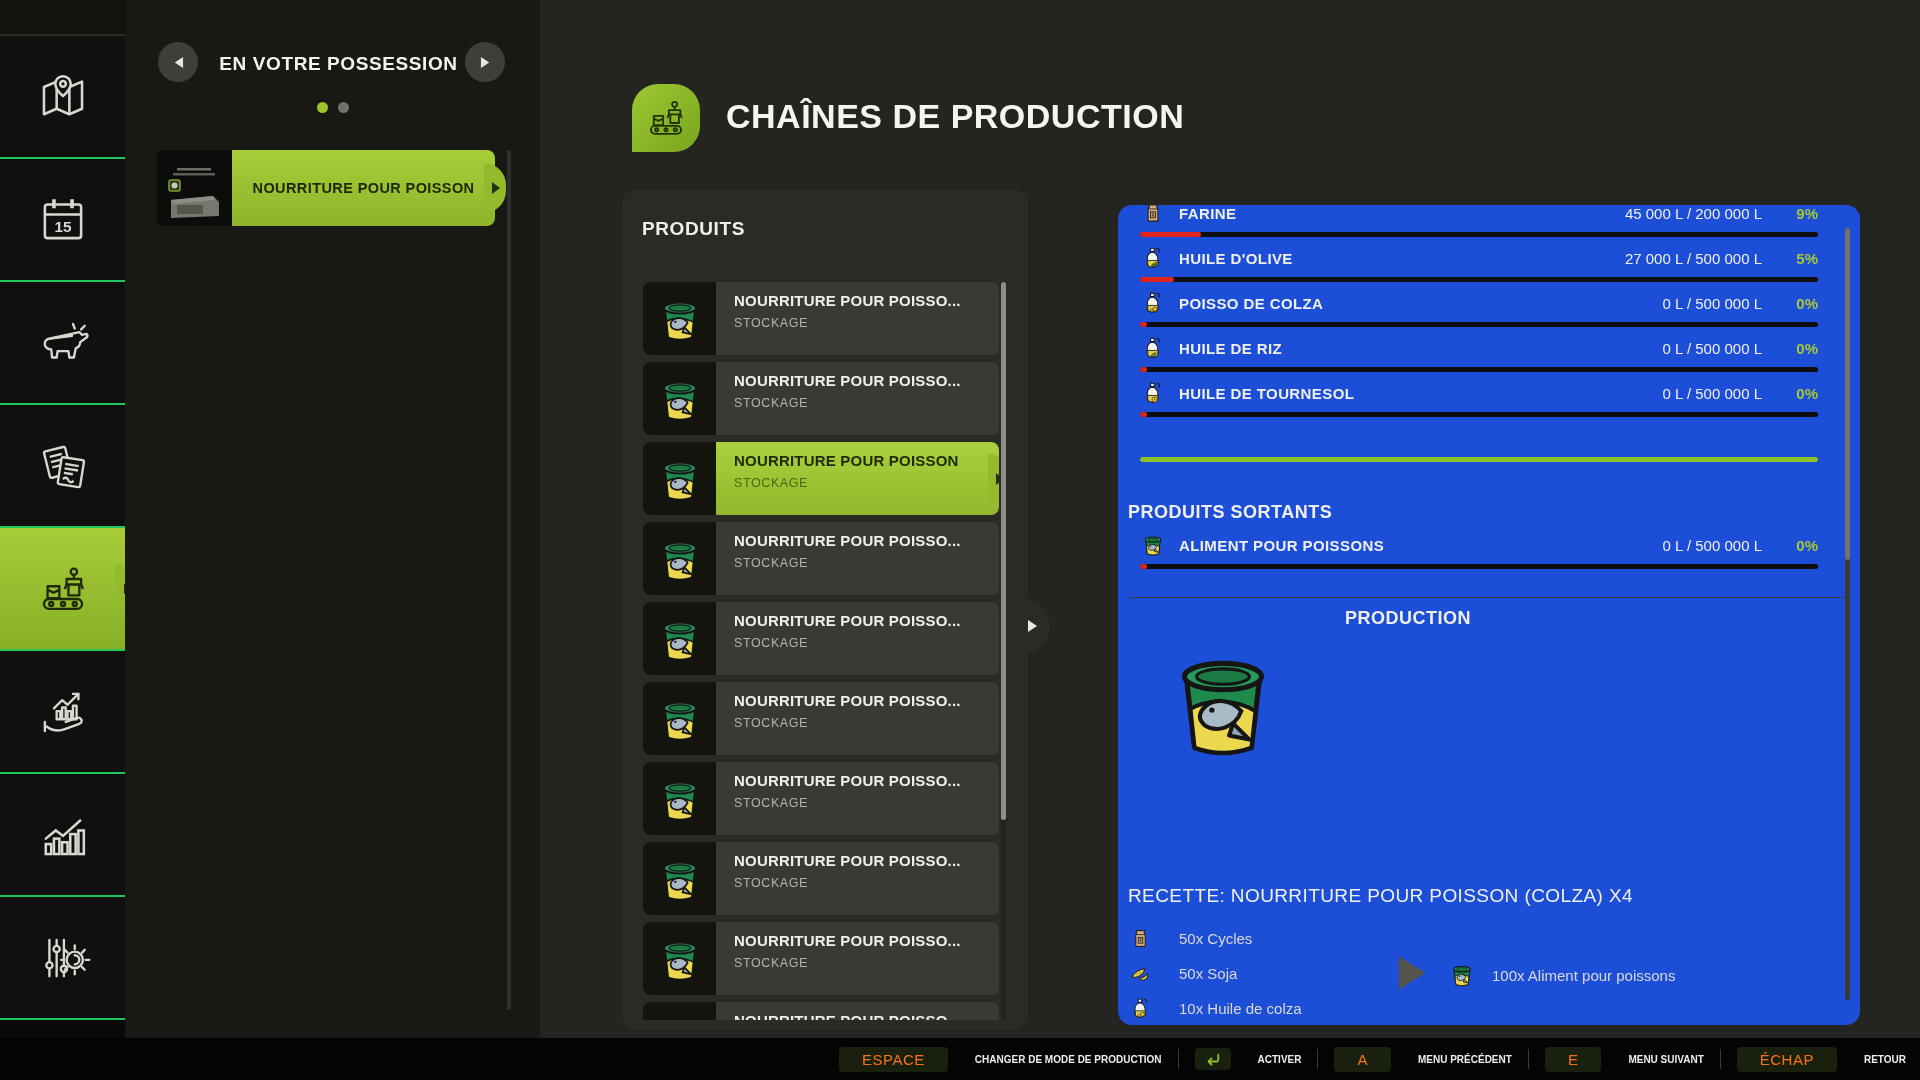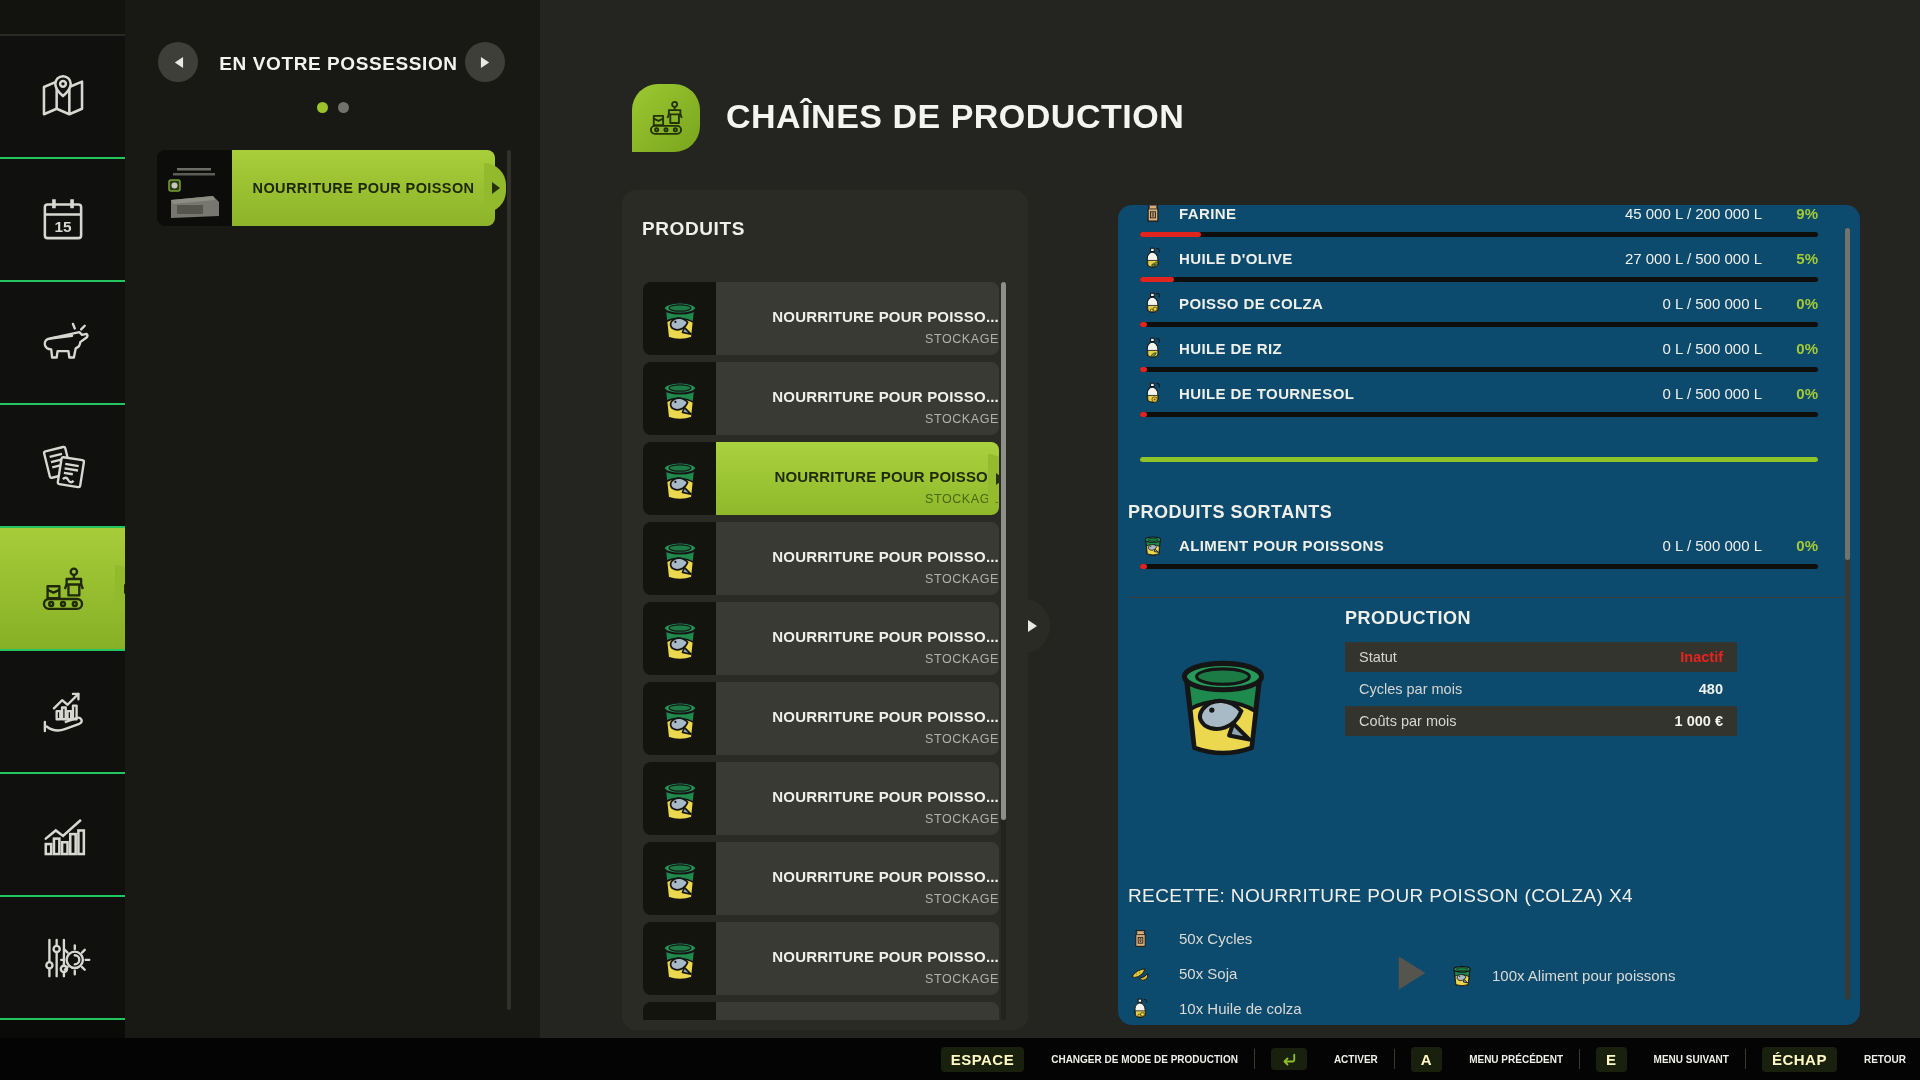--- a/index.html
+++ b/index.html
@@ -33,34 +33,34 @@
   #hdr-icon{left:632px;top:84px;width:68px;height:68px;border-radius:26px 26px 26px 0;background:linear-gradient(135deg,#9cc832,#78a51d);display:flex;align-items:center;justify-content:center;color:#233204;}
   #hdr-icon svg{width:46px;height:46px;}
   #page-title{left:726px;top:97px;font-size:34px;font-weight:bold;letter-spacing:.5px;color:#f4f4f0;}
   
   #products{left:622px;top:190px;width:406px;height:840px;background:#2b2b26;border-radius:14px;}
   #products-heading{left:20px;top:28px;font-size:19px;font-weight:bold;letter-spacing:.6px;}
   #prod-list{left:21px;top:92px;width:356px;height:738px;overflow:hidden;}
   .prow{height:73px;margin-bottom:7px;display:flex;}
   .prow-ico{width:73px;height:73px;background:#14140f;border-radius:8px 0 0 8px;display:flex;align-items:center;justify-content:center;flex:none;}
   .prow-ico svg{width:54px;height:54px;}
-  .prow-body{flex:1;background:#3a3a34;border-radius:0 8px 8px 0;padding:26px 0 0 18px;position:relative;text-align:right;}
+  .prow-body{flex:1;background:#3a3a34;border-radius:0 8px 8px 0;padding:10px 0 0 18px;position:relative;}
   .prow-name{font-size:15px;font-weight:bold;color:#ededе7;margin-bottom:7px;letter-spacing:.2px;}
   .prow-status{font-size:12.5px;color:#b2b2ab;letter-spacing:.6px;}
   .prow.selected .prow-body{background:linear-gradient(180deg,#aad13e,#8fb92b);}
   .prow.selected .prow-name{color:#1f2a04;}
   .prow.selected .prow-status{color:#4c650f;}
   .prow.selected .prow-body::before{content:'';position:absolute;right:-11px;top:50%;transform:translateY(-50%);width:22px;height:50px;background:#94bb2e;border-radius:0 26px 26px 0;}
   .prow.selected .prow-body::after{content:'';position:absolute;right:-5px;top:50%;transform:translateY(-50%);border-left:8px solid #27340a;border-top:6px solid transparent;border-bottom:6px solid transparent;}
   #prod-scroll{left:379px;top:92px;width:5px;height:738px;background:#22221e;border-radius:3px;}
   #prod-scroll .thumb{width:5px;height:538px;background:#8f8f89;border-radius:3px;}
   #prod-tab{left:398px;top:408px;width:30px;height:56px;background:#2b2b26;border-radius:0 28px 28px 0;}
   #prod-tab::after{content:'';position:absolute;left:8px;top:50%;transform:translateY(-50%);border-left:9px solid #e9e9e3;border-top:6px solid transparent;border-bottom:6px solid transparent;}
   
-  #details{left:1118px;top:205px;width:742px;height:820px;background:#0c4a6e;border-radius:14px;overflow:hidden;}
+  #details{left:1118px;top:205px;width:742px;height:820px;background:#1d4ed8;border-radius:14px;overflow:hidden;}
   #ing-list{position:absolute;left:22px;top:-7px;width:678px;}
   .ing-row{height:45px;position:relative;}
   .ing-head{display:flex;align-items:center;height:30px;}
   .ing-head svg{width:26px;height:26px;flex:none;}
   .ing-name{margin-left:13px;font-size:15px;font-weight:bold;letter-spacing:.4px;color:#f0f0ea;}
   .ing-right{margin-left:auto;display:flex;align-items:center;}
   .ing-value{font-size:15px;color:#f1f1eb;}
   .ing-pct{width:56px;text-align:right;font-size:15px;font-weight:bold;color:#a5ca33;}
   .ing-bar{position:absolute;left:0;right:0;bottom:6px;height:5px;background:#0e0e0c;border-radius:2.5px;}
   .ing-fill{display:block;height:100%;border-radius:2.5px;min-width:7px;}
@@ -84,21 +84,21 @@
   #recipe-arrow svg{width:34px;height:40px;}
   #recipe-out{left:330px;top:756px;display:flex;align-items:center;}
   #recipe-out svg{width:28px;height:28px;}
   #recipe-out .rc-label{margin-left:16px;}
   #det-scroll{left:727px;top:23px;width:5px;height:772px;background:#3a3a35;border-radius:3px;}
   #det-scroll .thumb{width:5px;height:332px;background:#73736c;border-radius:3px;}
   
   #bottombar{left:0;top:1038px;width:1920px;height:42px;background:#040404;display:flex;align-items:center;justify-content:flex-end;padding-right:14px;box-sizing:border-box;}
   .hk{display:flex;align-items:center;}
   .hk:not(:first-child)::before{content:'';width:1px;height:20px;background:#39392f;margin:0 16px;}
-  .hk-keycap{background:#1a200e;border-radius:4px;padding:4px 10px;font-size:15px;font-weight:bold;color:#fef9c3;letter-spacing:.5px;}
+  .hk-keycap{background:#1a200e;border-radius:4px;padding:4px 23px;font-size:15px;font-weight:normal;color:#f97316;letter-spacing:.5px;}
   .hk-key-icon{background:#1a200e;border-radius:4px;padding:3px 9px 1px;color:#8fbf2a;}
   .hk-key-icon svg{width:18px;height:18px;}
   .hk-label{margin-left:27px;font-size:10px;font-weight:bold;color:#efefE9;letter-spacing:0;}
 </style>
 </head>
 <body>
 
 <div id="screen">
 
   <div id="sidebar" class="abs">
@@ -649,38 +649,20 @@
             <path d="M16 35 C26 29 40 31 48 36 L46 54 Q32 59 18 54 Z" fill="#ecd84e" stroke="#151515" stroke-width="2"></path>
             <ellipse cx="32" cy="19" rx="19" ry="6.5" fill="#27995a" stroke="#151515" stroke-width="2.5"></ellipse>
             <ellipse cx="32" cy="19" rx="13" ry="3.8" fill="#1c7a45" stroke="#151515" stroke-width="1.5"></ellipse>
             <path d="M22 35 C27 29 36 30 41 36 C38 44 29 47 23 43 C20 40 20 38 22 35 Z" fill="#a8bac6" stroke="#151515" stroke-width="2"></path>
             <path d="M37 42 l8 8 -10-2 Z" fill="#8fa5b4" stroke="#151515" stroke-width="2" stroke-linejoin="round"></path>
             <circle cx="26.5" cy="35.5" r="1.3" fill="#151515"></circle>
           </svg>
         </span>
     </div>
     <div id="prod-heading" class="abs">PRODUCTION</div>
-    <div id="prod-table">
-
-        <div class="pt-row shaded">
-          <span class="pt-label">Statut</span>
-          <span class="pt-value" style="color: rgb(232, 35, 29);">Inactif</span>
-        </div>
-
-        <div class="pt-row">
-          <span class="pt-label">Cycles par mois</span>
-          <span class="pt-value">480</span>
-        </div>
-
-        <div class="pt-row shaded">
-          <span class="pt-label">Coûts par mois</span>
-          <span class="pt-value">1 000 €</span>
-        </div>
-
-    </div>
 
     <div id="recipe-heading" class="abs">RECETTE: NOURRITURE POUR POISSON (COLZA) X4</div>
     <div id="recipe-inputs">
 
         <div class="rc-row">
           <span style="display: inline-flex;">
             <svg viewBox="0 0 64 64">
               <path d="M20 12 h24 l-3 5 3 5 v30 h-24 v-30 l3-5 Z" fill="#d8b07e" stroke="#151515" stroke-width="2.5" stroke-linejoin="round"></path>
               <path d="M20 22 h24" stroke="#151515" stroke-width="2"></path>
               <rect x="26" y="29" width="12" height="15" fill="#c79a63" stroke="#151515" stroke-width="2"></rect>

